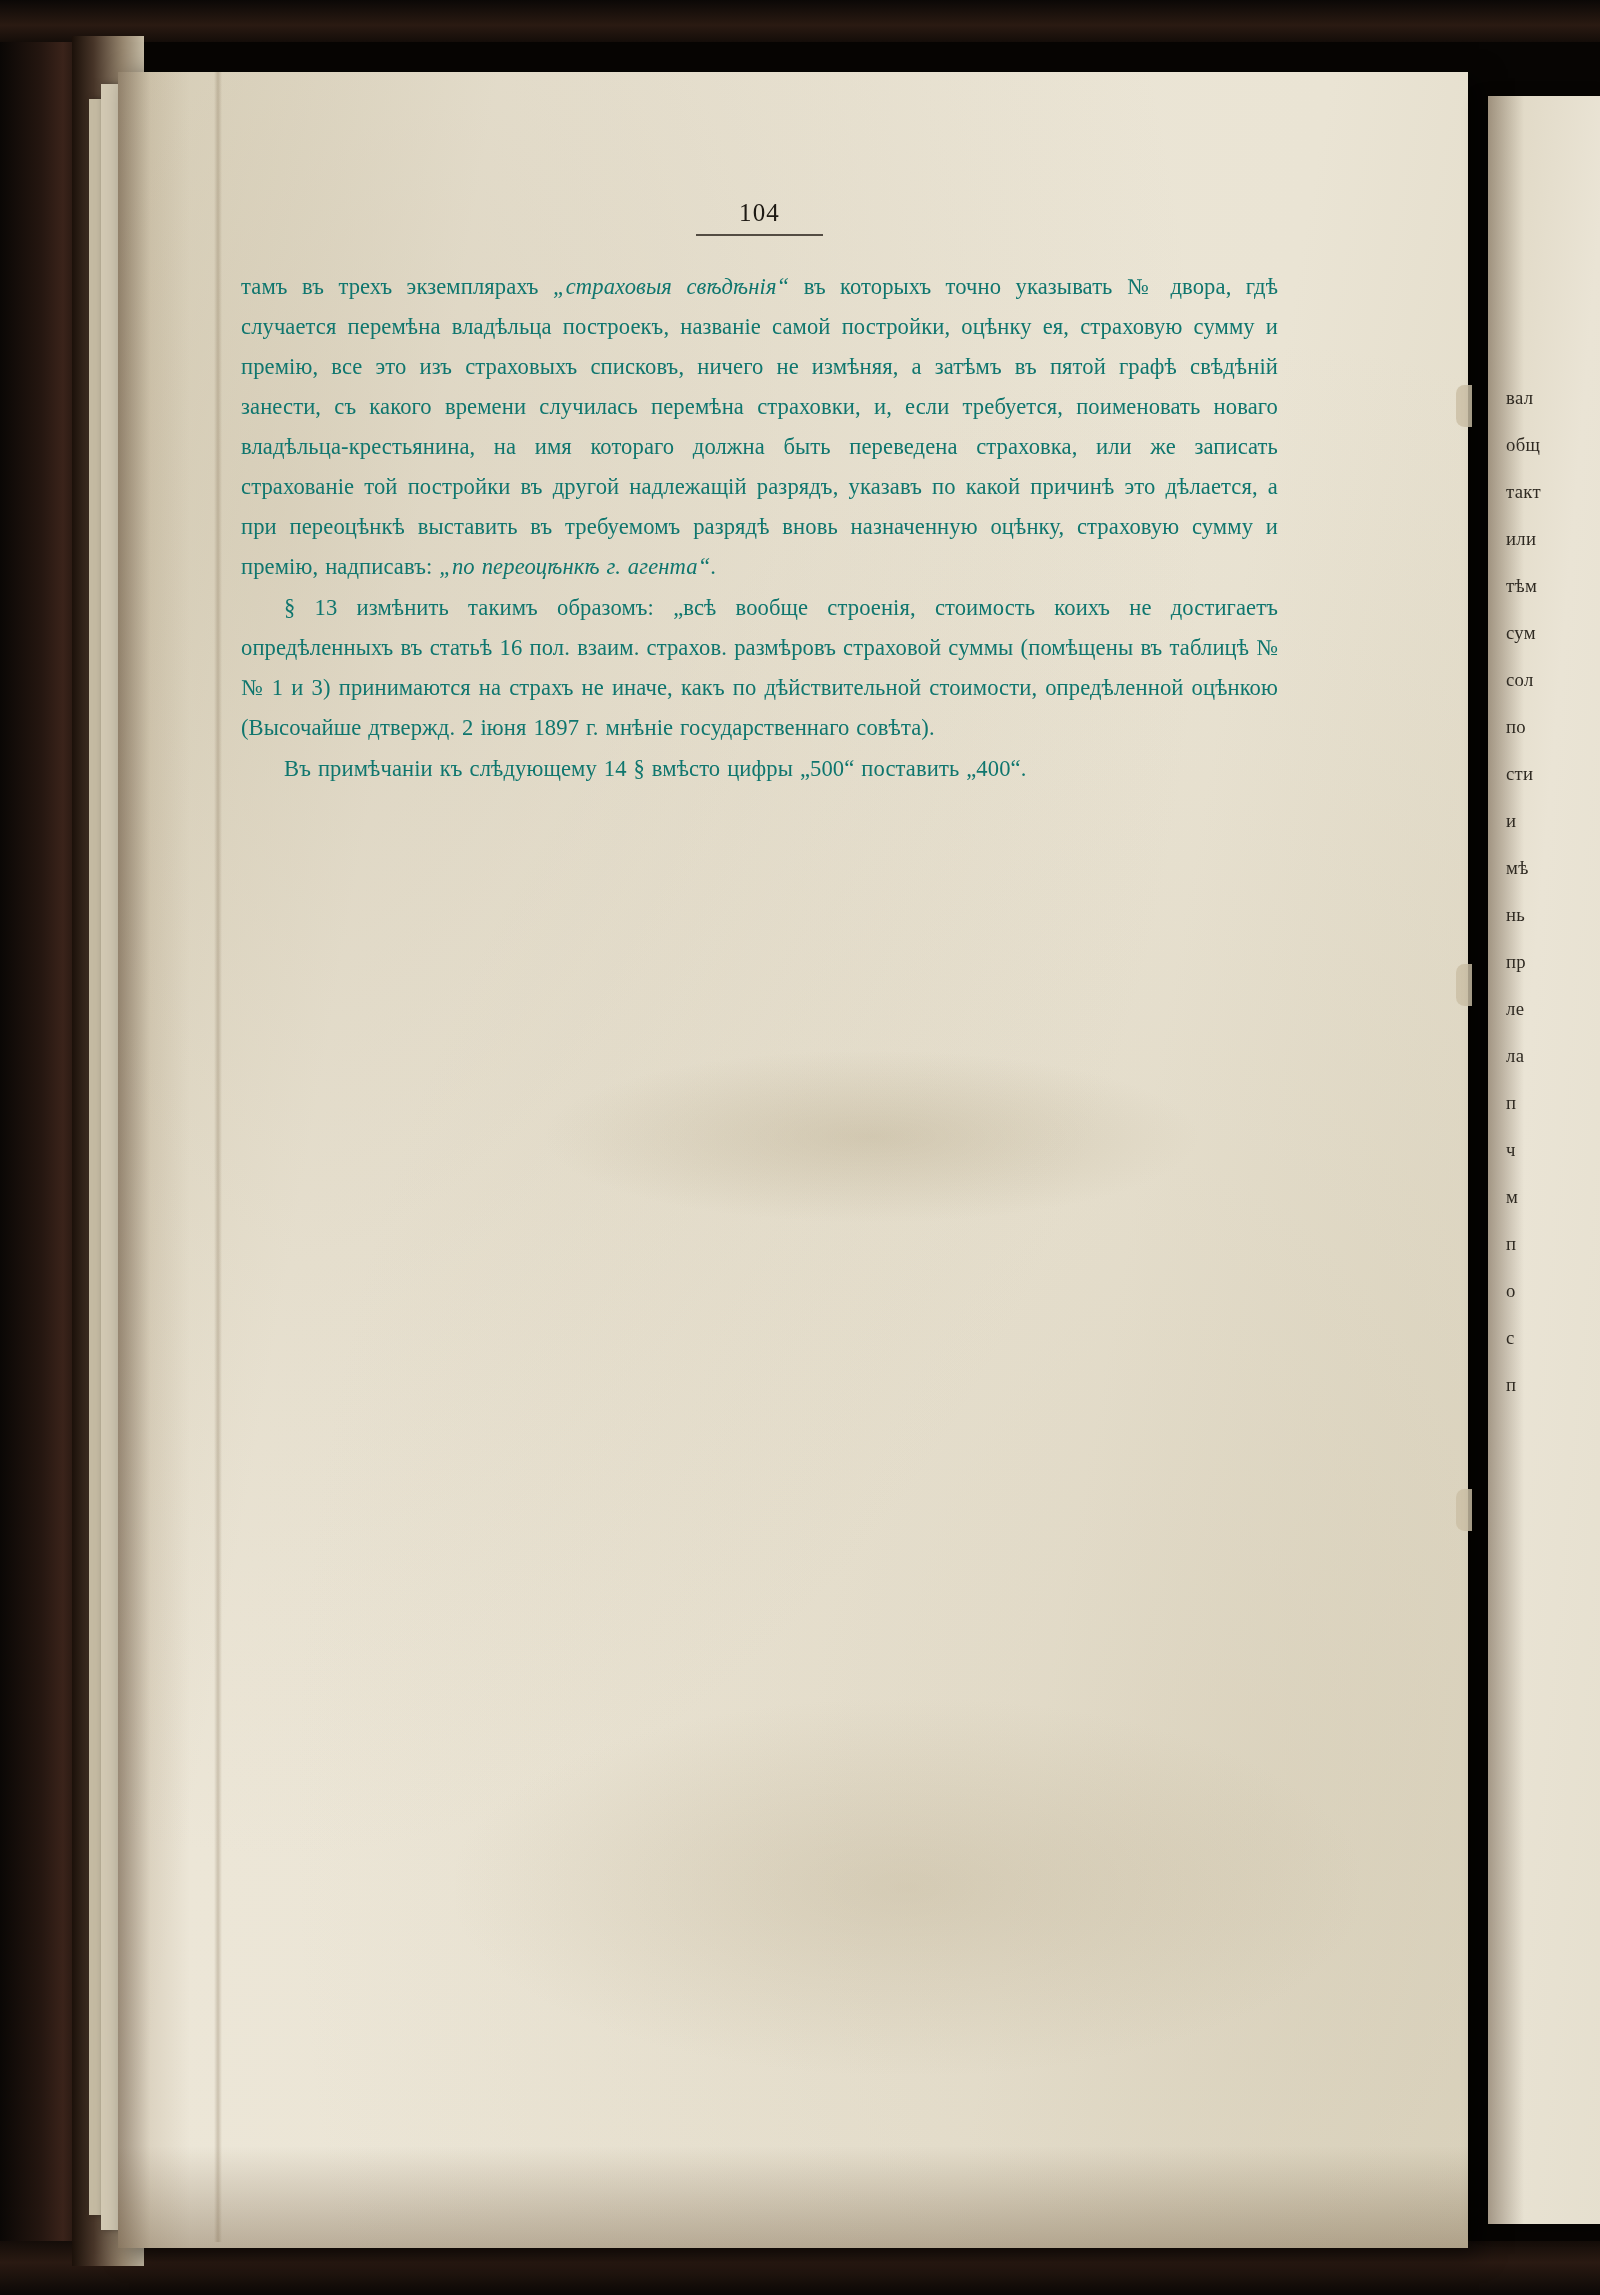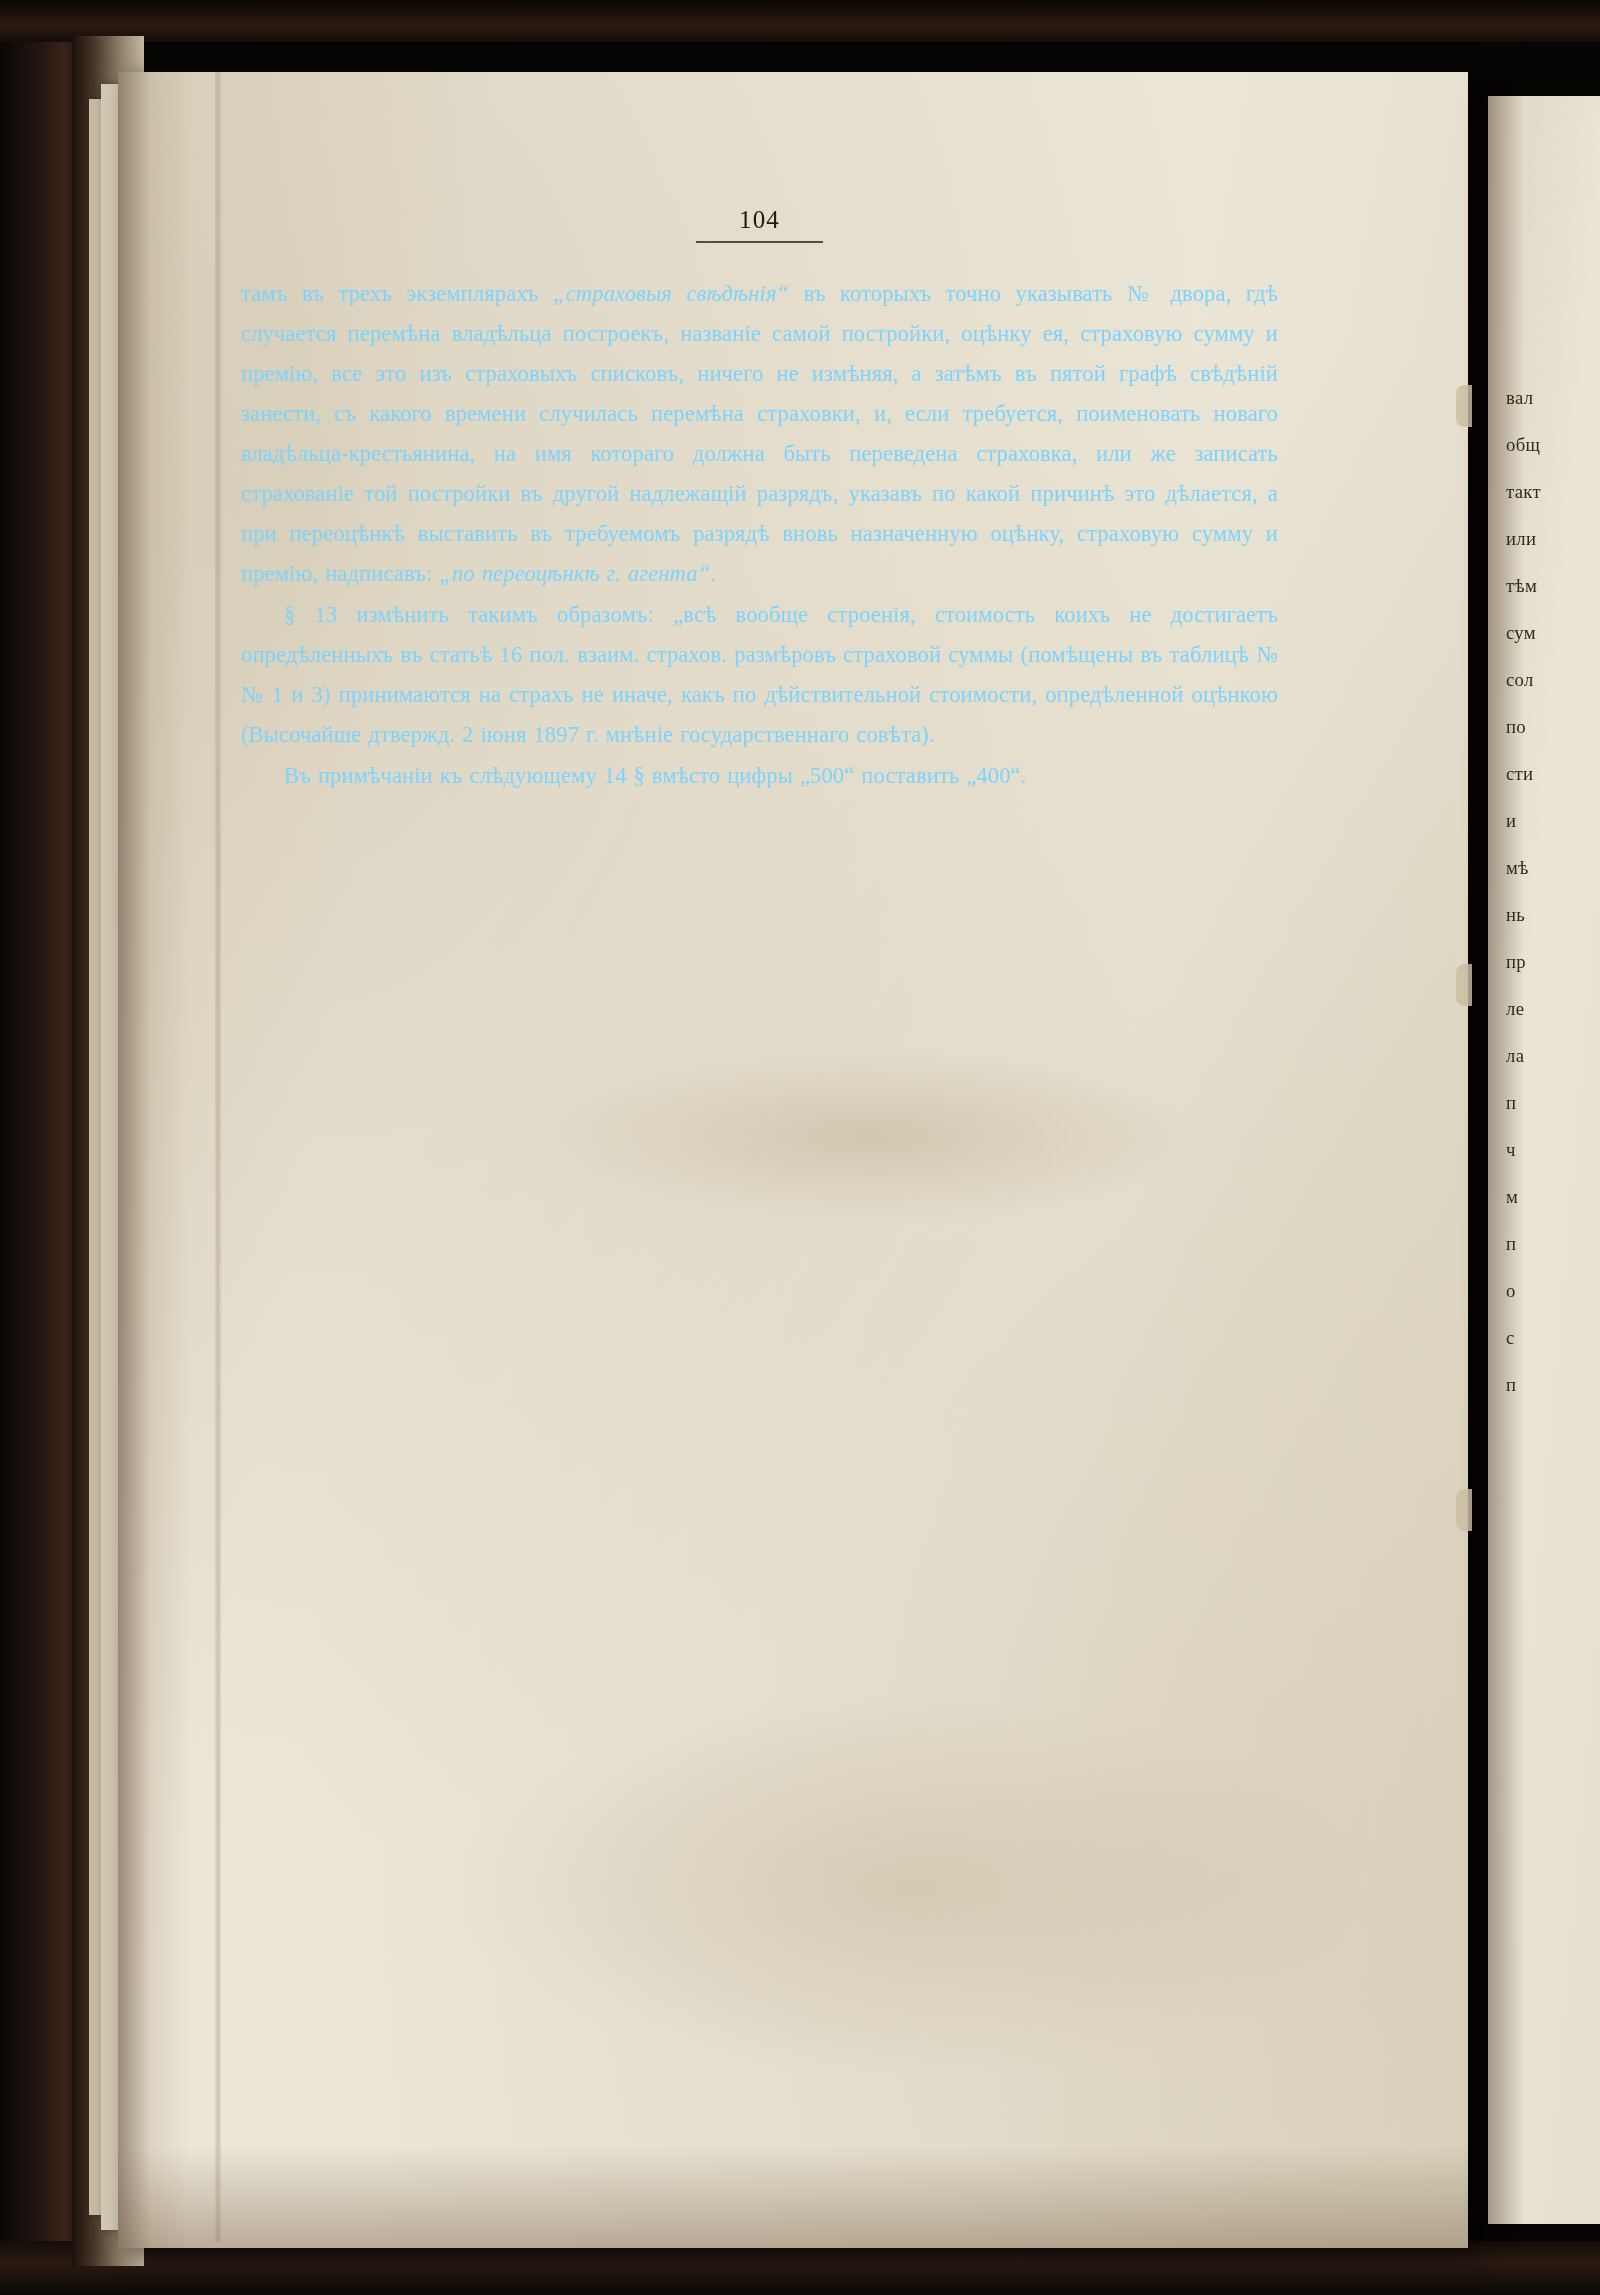--- a/index.html
+++ b/index.html
@@ -118,42 +118,42 @@
     line-height: 47px;
     letter-spacing: 0.3px;
     white-space: nowrap;
     overflow: hidden;
   }
 
   
   .content {
     position: absolute;
     left: 241px;
-    top: 206px;
+    top: 199px;
     width: 1037px;
   }
   .folio {
     text-align: center;
     font-size: 25px;
     color: #1e1a14;
     letter-spacing: 1.2px;
     margin-bottom: 3.6px;
   }
   .rule {
     width: 127px;
     height: 1.8px;
     background: #3a332a;
     margin: 7.2px auto 31px auto;
     opacity: .85;
   }
   p.par {
     margin: 0 0 1.2px 0;
     font-size: 22.6px;
     line-height: 40px;
-    color: #7dd3fc;
+    color: #0f766e;
     text-align: justify;
     text-justify: inter-word;
     letter-spacing: 0.1px;
     word-spacing: 1.2px;
   }
   p.par.indent { text-indent: 43px; }
   p.par i { font-style: italic; }
 
   .vert-crease {
     position: absolute;

